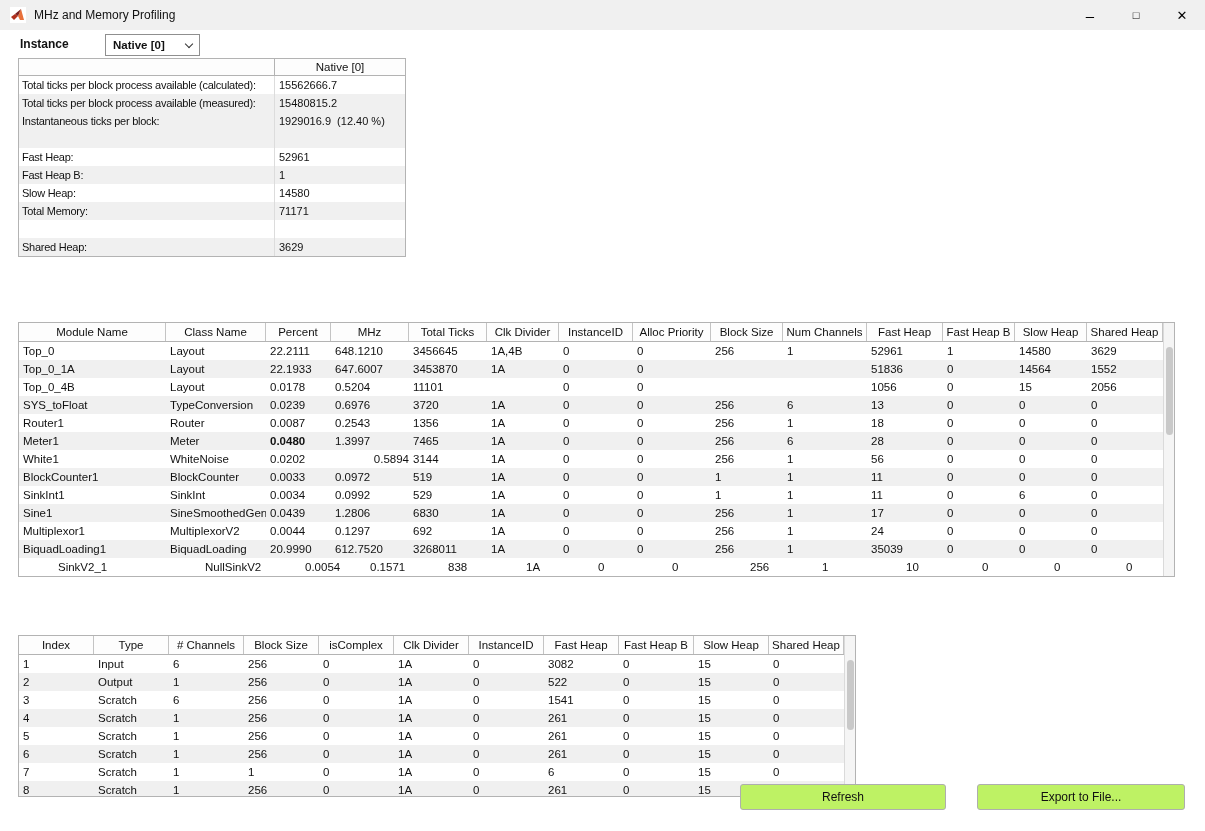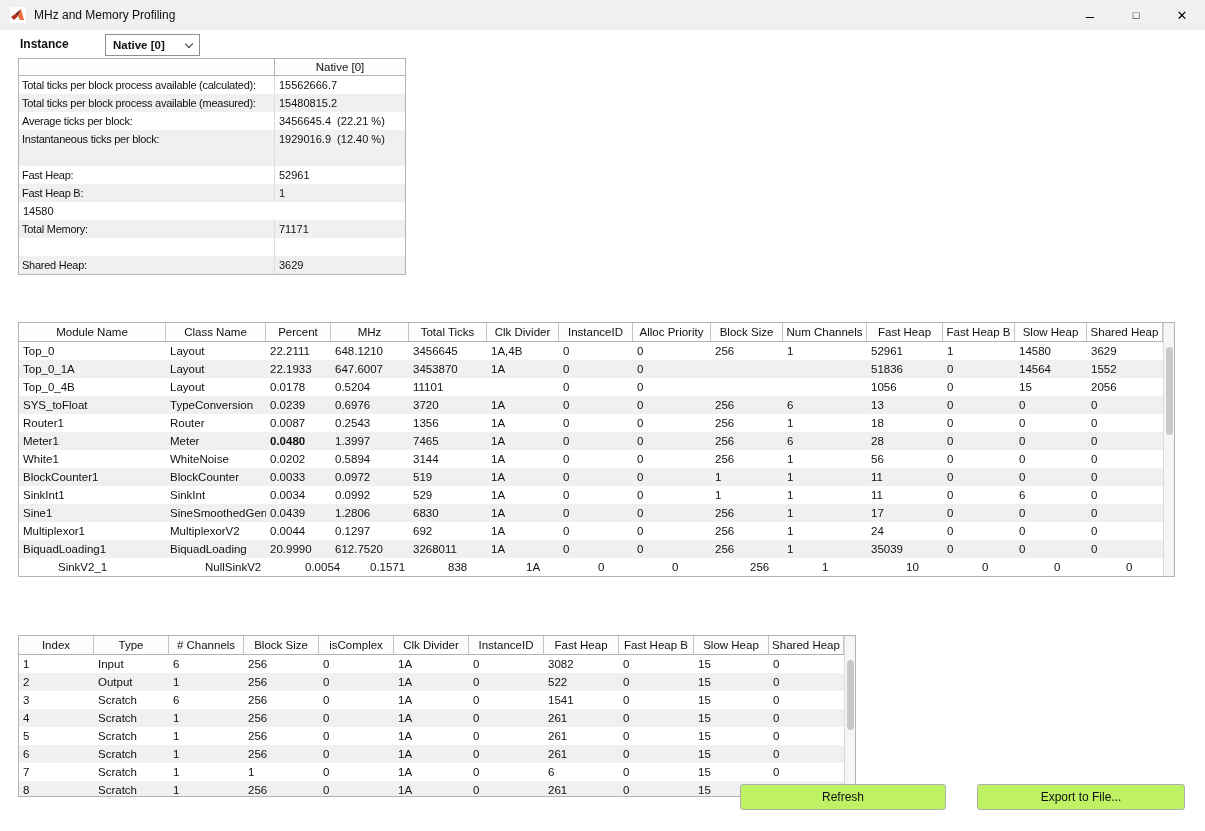--- a/index.html
+++ b/index.html
@@ -86,41 +86,38 @@
     </div>
     <div id="summary-body">
         <div class="sum-row">
           <div class="sum-label">Total ticks per block process available (calculated):</div>
           <div class="sum-value">15562666.7</div>
         </div>
         <div class="sum-row alt">
           <div class="sum-label">Total ticks per block process available (measured):</div>
           <div class="sum-value">15480815.2</div>
         </div>
-        <div class="sum-row">
-          <div class="sum-label">Average ticks per block:</div>
-          <div class="sum-value">3456645.4  (22.21 %)</div>
-        </div>
         <div class="sum-row alt">
           <div class="sum-label">Instantaneous ticks per block:</div>
           <div class="sum-value">1929016.9  (12.40 %)</div>
         </div>
         <div class="sum-row alt">
           <div class="sum-label"></div>
           <div class="sum-value"></div>
         </div>
         <div class="sum-row">
           <div class="sum-label">Fast Heap:</div>
           <div class="sum-value">52961</div>
         </div>
         <div class="sum-row alt">
           <div class="sum-label">Fast Heap B:</div>
           <div class="sum-value">1</div>
         </div>
         <div class="sum-row">
+          <div class="sum-label">Slow Heap:</div>
           <div class="sum-value">14580</div>
         </div>
         <div class="sum-row alt">
           <div class="sum-label">Total Memory:</div>
           <div class="sum-value">71171</div>
         </div>
         <div class="sum-row">
           <div class="sum-label"></div>
           <div class="sum-value"></div>
         </div>
@@ -241,21 +238,21 @@
         <div class="td" style="width: 84px;">6</div>
         <div class="td" style="width: 76px;">28</div>
         <div class="td" style="width: 72px;">0</div>
         <div class="td" style="width: 72px;">0</div>
         <div class="td" style="width: 76px;">0</div>
       </div>
       <div class="tr">
         <div class="td" style="width: 147px;">White1</div>
         <div class="td" style="width: 100px;">WhiteNoise</div>
         <div class="td" style="width: 65px;">0.0202</div>
-        <div class="td" style="width: 78px;">0.5894</div>
+        <div class="td" style="width: 78px; text-align: right;">0.5894</div>
         <div class="td" style="width: 78px;">3144</div>
         <div class="td" style="width: 72px;">1A</div>
         <div class="td" style="width: 74px;">0</div>
         <div class="td" style="width: 78px;">0</div>
         <div class="td" style="width: 72px;">256</div>
         <div class="td" style="width: 84px;">1</div>
         <div class="td" style="width: 76px;">56</div>
         <div class="td" style="width: 72px;">0</div>
         <div class="td" style="width: 72px;">0</div>
         <div class="td" style="width: 76px;">0</div>

